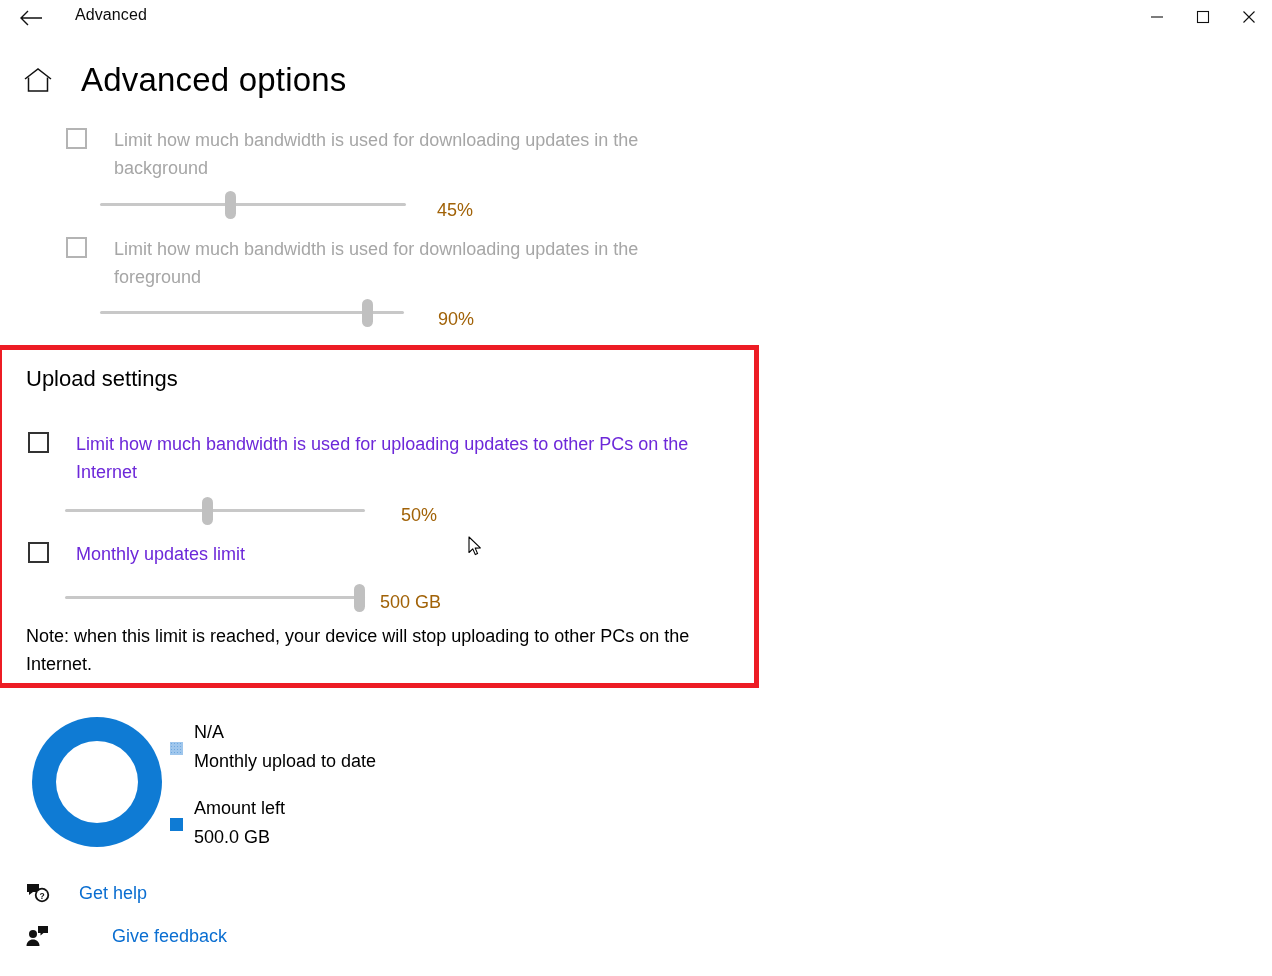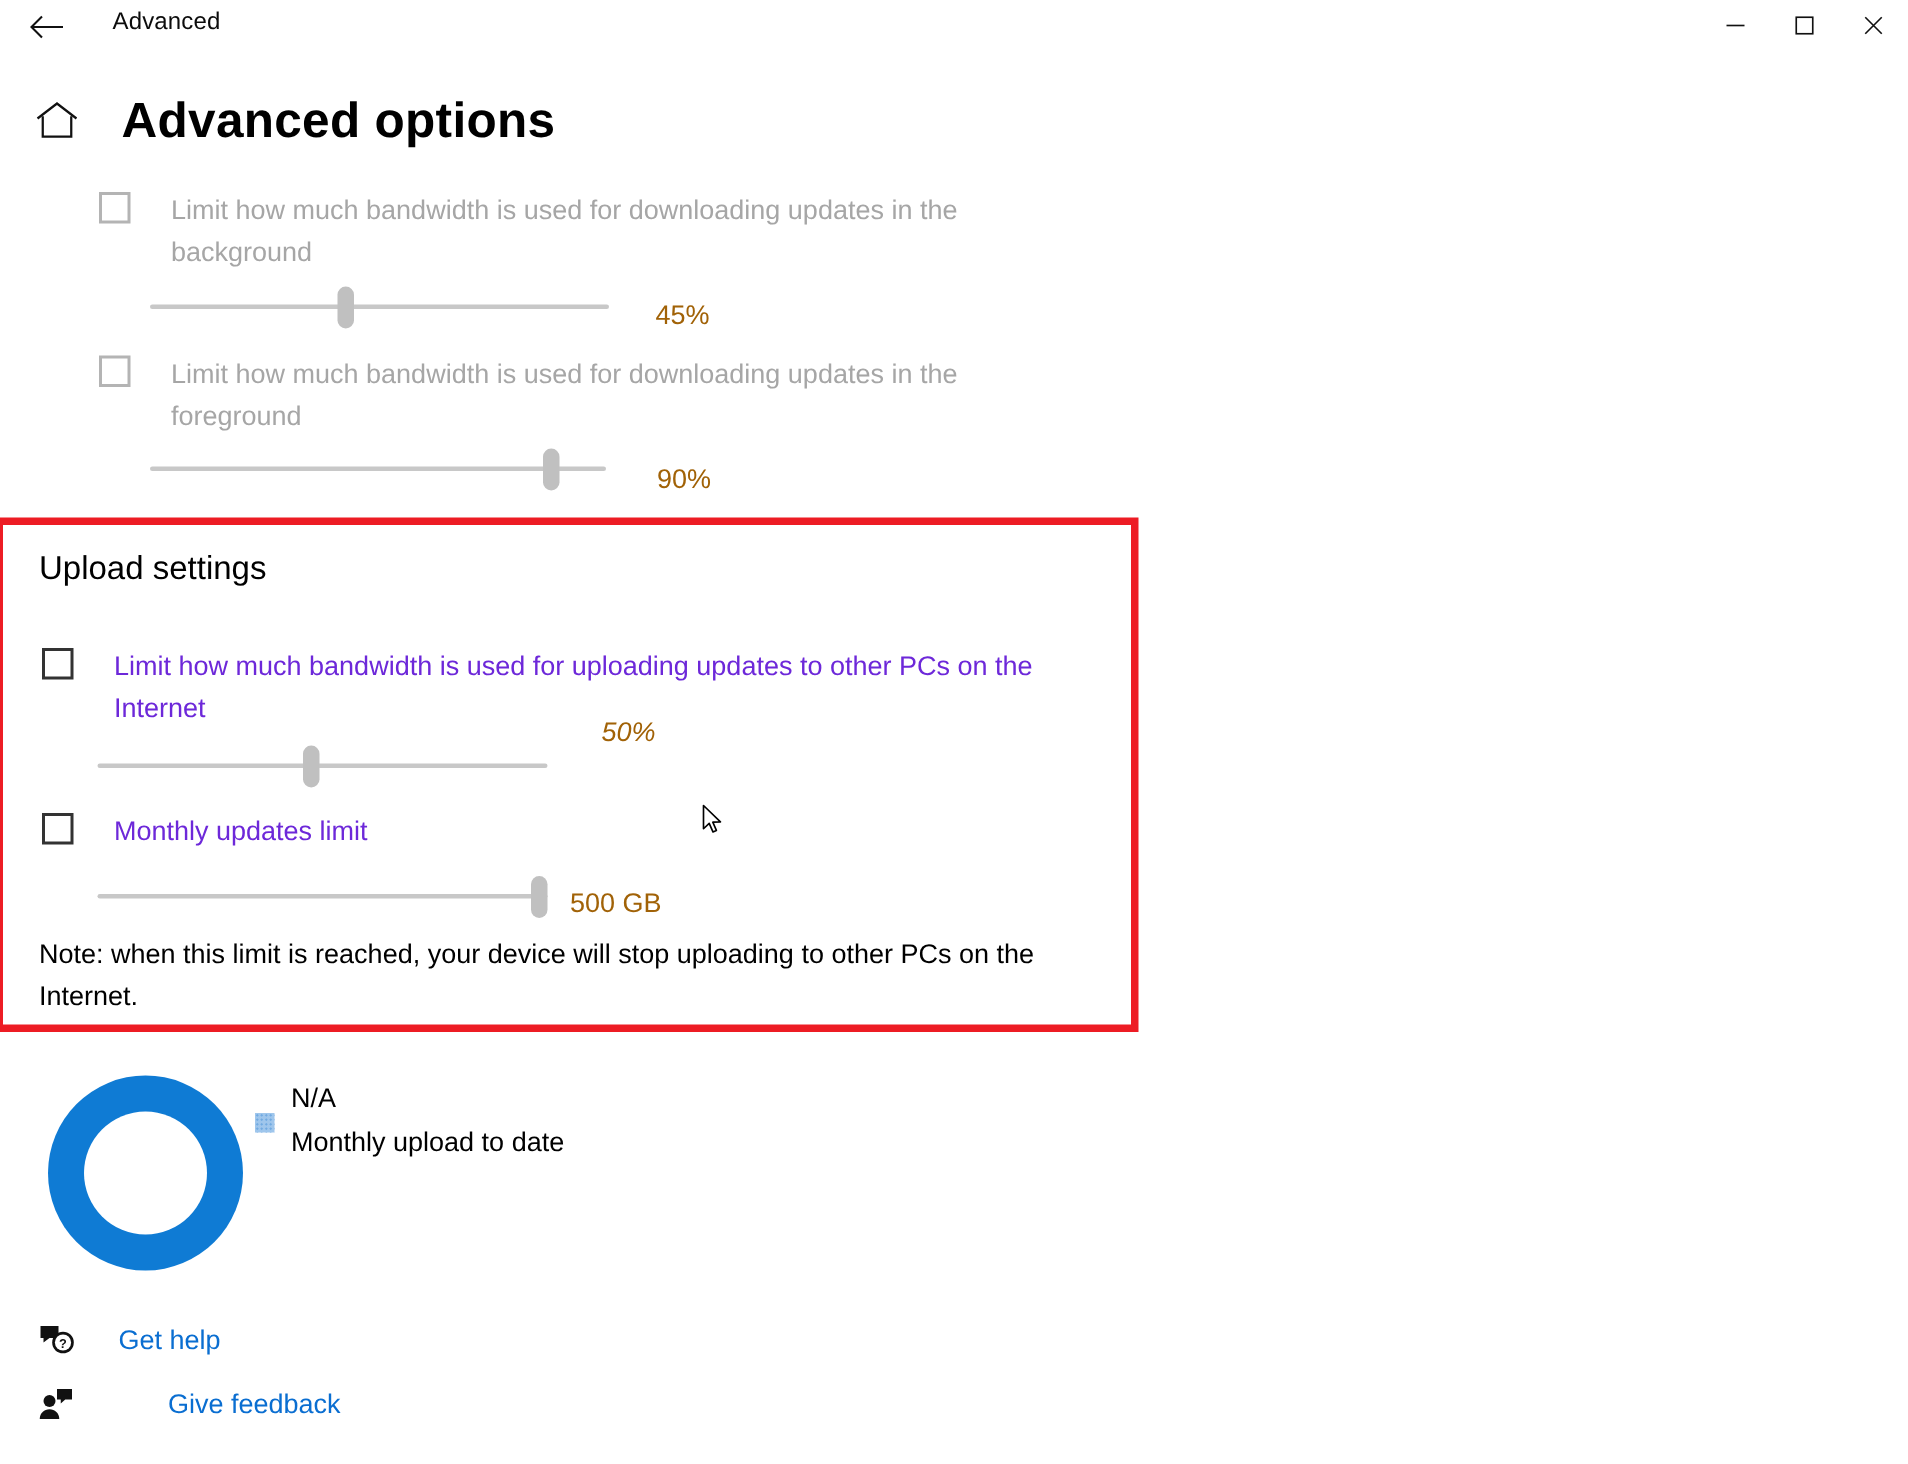--- a/index.html
+++ b/index.html
@@ -58,21 +58,21 @@
     align-items: center;
   }
   .home-icon {
     width: 40px; height: 40px;
     margin-left: 18px;
     display: flex; align-items: center; justify-content: center;
   }
   .page-title {
     margin-left: 23px;
     font-size: 33px;
-    font-weight: 700;
+    font-weight: 400;
     color: #000;
     letter-spacing: 0.2px;
     line-height: 40px;
   }
 
   
   .cb-row {
     position: absolute;
     display: flex;
     align-items: flex-start;
@@ -291,21 +291,21 @@
 <div class="section-title">Upload settings</div>
 
 <div class="cb-row" style="left:28px; top:430px; width:700px;">
   <div class="checkbox enabled"></div>
   <div class="cb-label enabled">Limit how much bandwidth is used for uploading updates to other PCs on the Internet</div>
 </div>
 <div class="slider" style="left:65px; top:496px; width:300px;">
   <div class="track" style="width:300px;"></div>
   <div class="thumb" style="left:137px;"></div>
 </div>
-<div class="slider-value" style="left:401px; top:476px;font-style:italic;">50%</div>
+<div class="slider-value" style="left:401px; top:503px;">50%</div>
 
 <div class="cb-row" style="left:28px; top:540px; width:400px;">
   <div class="checkbox enabled"></div>
   <div class="cb-label enabled">Monthly updates limit</div>
 </div>
 <div class="slider" style="left:65px; top:583px; width:300px;">
   <div class="track" style="width:300px;"></div>
   <div class="thumb" style="left:289px;"></div>
 </div>
 <div class="slider-value" style="left:380px; top:590px;">500 GB</div>
@@ -315,20 +315,27 @@
 <div class="donut" style="background:#0f7bd4;">
   <div class="donut-hole"></div>
 </div>
 
 <div class="legend">
   <div class="legend-item">
     <div class="legend-swatch hatched"></div>
     <div class="legend-text">
       <div>N/A</div>
       <div>Monthly upload to date</div>
+    </div>
+  </div>
+  <div class="legend-item">
+    <div class="legend-swatch solid"></div>
+    <div class="legend-text">
+      <div>Amount left</div>
+      <div>500.0 GB</div>
     </div>
   </div>
 </div>
 
 <div class="footer-link" style="left:24px; top:879px;">
   <div class="footer-icon">
     <svg width="26" height="24" viewBox="0 0 26 24">
       <path d="M2 3 h12 v8 h-6 l-4 3 v-3 h-2 z" fill="#111"></path>
       <circle cx="17" cy="14" r="7.2" fill="#111"></circle>
       <circle cx="17" cy="14" r="5.4" fill="#fff"></circle>

